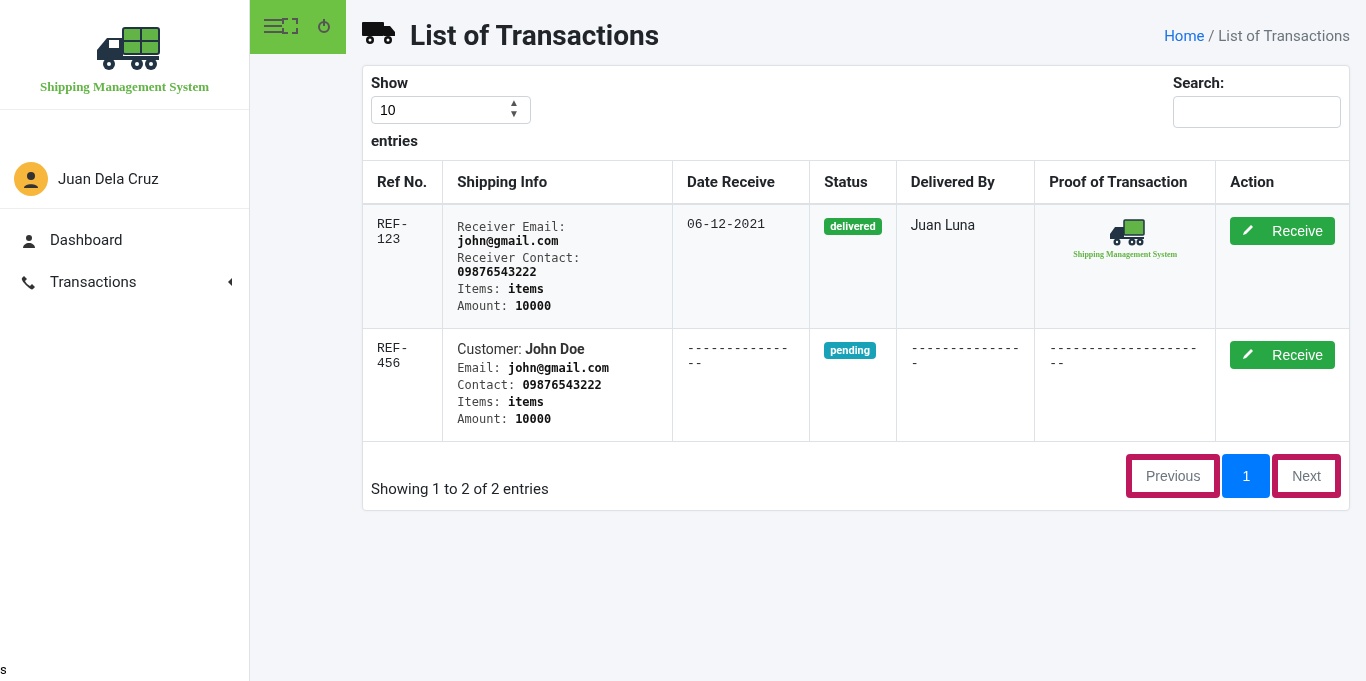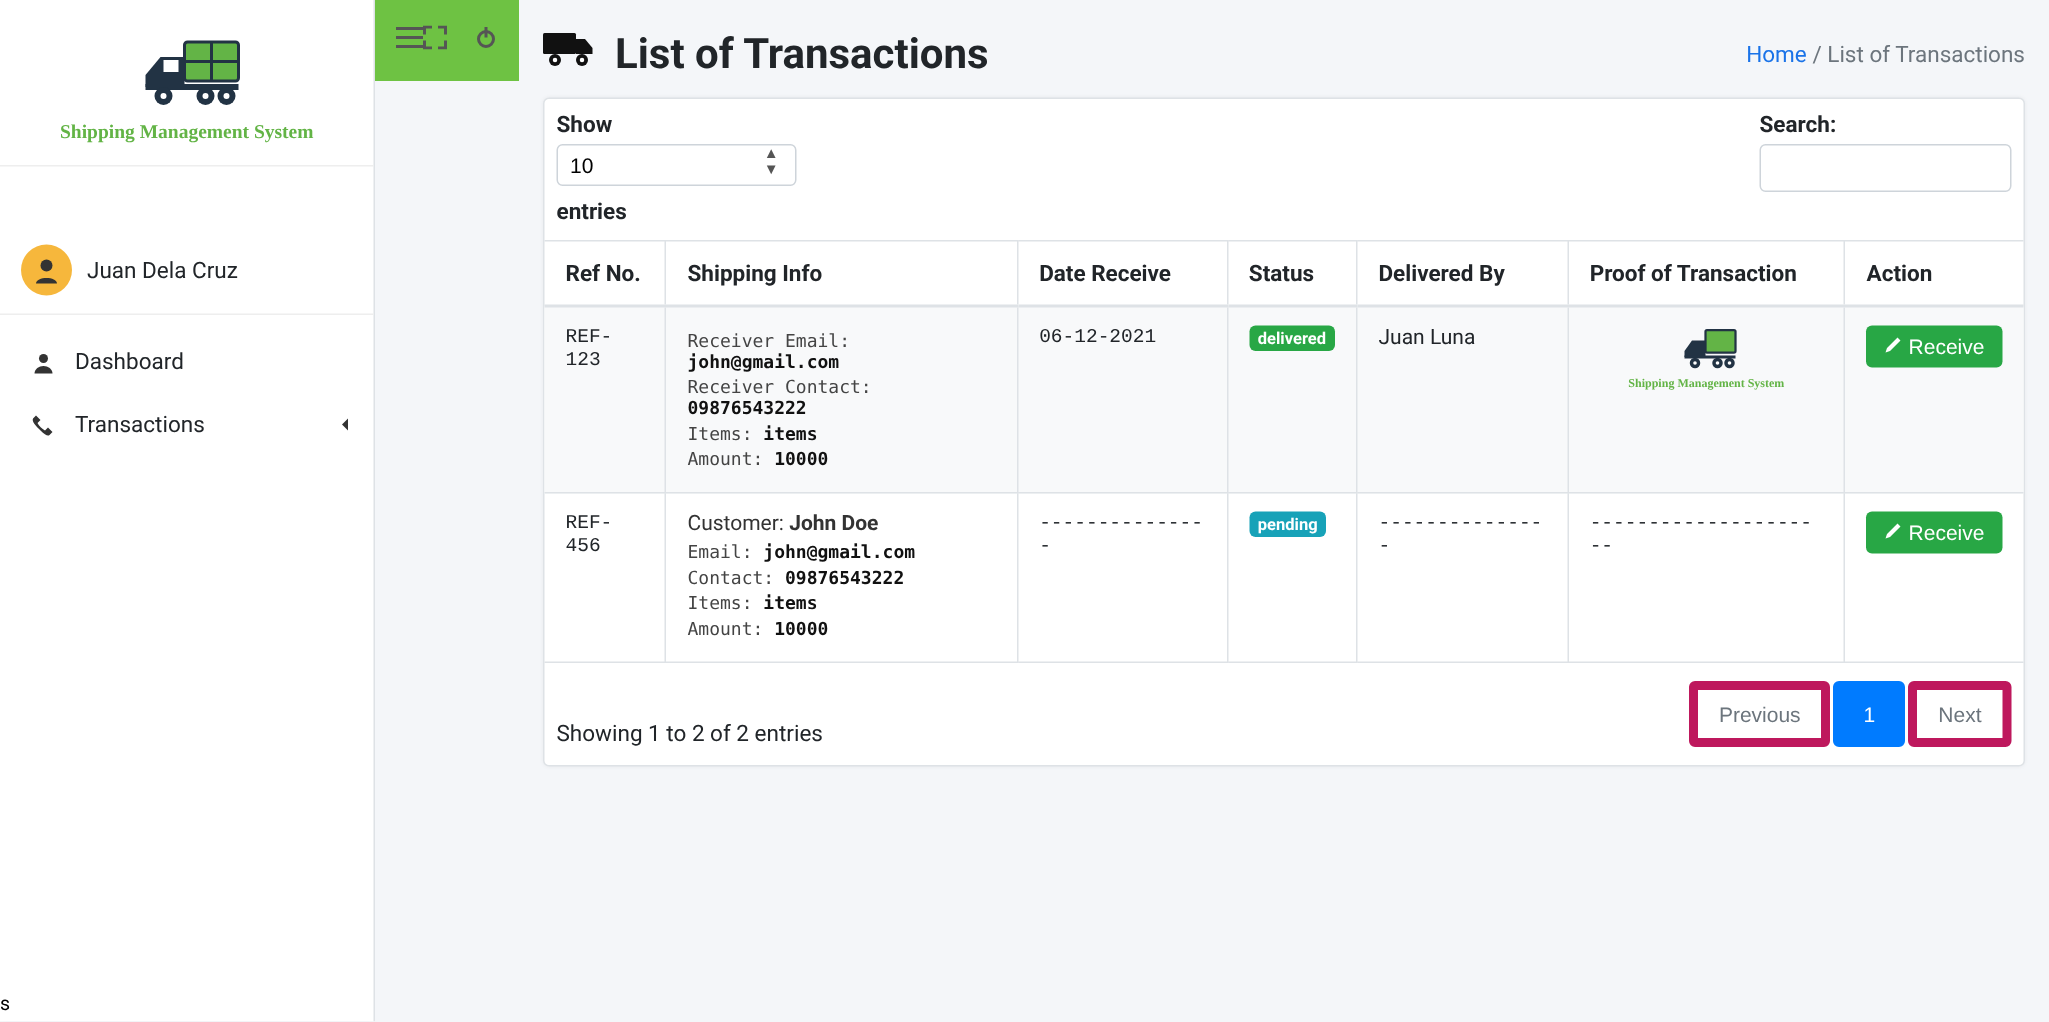--- a/index.html
+++ b/index.html
@@ -153,21 +153,21 @@
     color: #fff;
     font-weight: 700;
   }
   .badge-success { background: #28a745; }
   .badge-info { background: #17a2b8; }
 
   .proof-thumb { text-align: center; }
   .proof-thumb .brand-text { font-size: 8px; }
 
   .btn {
-    display: inline-flex; align-items: flex-start; gap: 4px;
+    display: inline-flex; align-items: flex-start; gap: 18px;
     background: #28a745; color: #fff;
     border: none; border-radius: 4px;
     padding: 6px 12px; font-size: 14px;
     cursor: pointer;
   }
 
   .dt-bottom {
     display: flex; justify-content: space-between; align-items: flex-end;
     padding: 12px 8px;
   }

